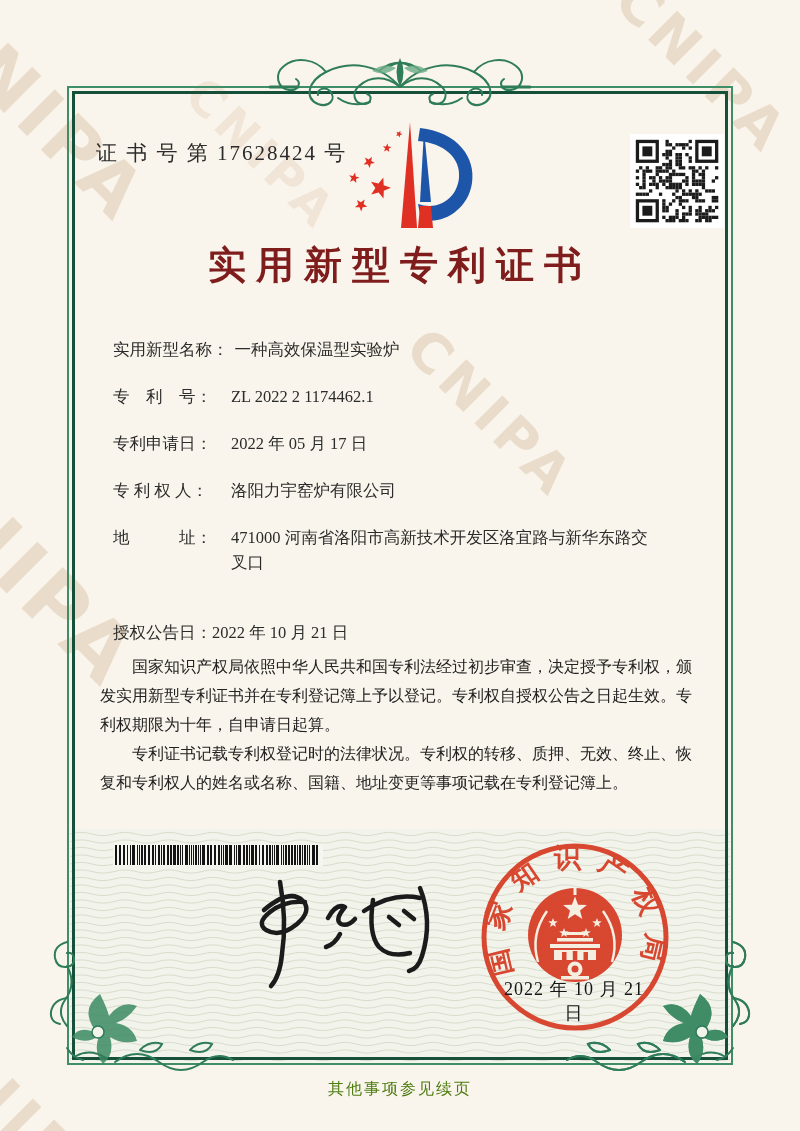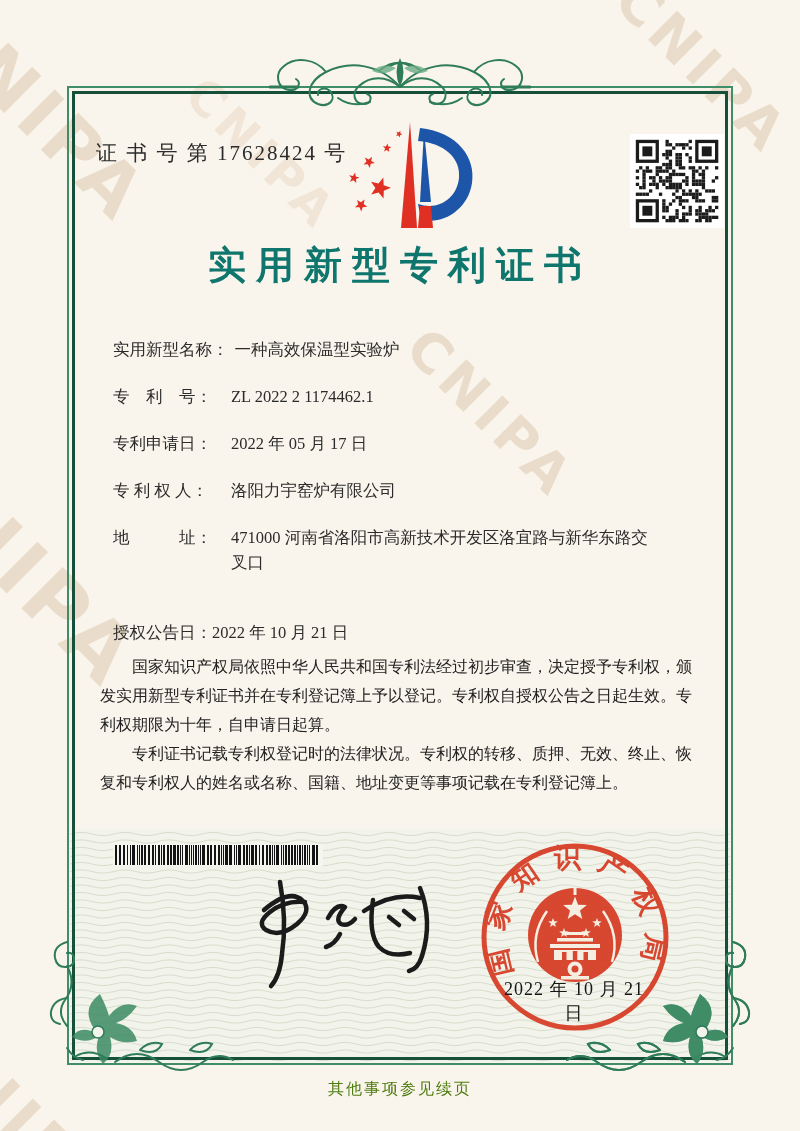--- a/index.html
+++ b/index.html
@@ -17,21 +17,21 @@
   
   .guilloche{position:absolute;left:70px;top:829px;width:660px;height:233px;
       background:#f2f3eb;z-index:2;}
   .orn{position:absolute;z-index:4;}
   
   .cert-no{position:absolute;left:96px;top:139px;font-size:21px;letter-spacing:2px;z-index:5;}
   .logo{position:absolute;left:336px;top:116px;width:140px;height:122px;z-index:5;}
   .qr{position:absolute;left:630px;top:134px;width:94px;height:94px;background:#ffffff;
       padding:0;z-index:5;}
   .title{position:absolute;left:0;top:240px;width:100%;text-align:center;font-size:38px;
-      font-weight:bold;letter-spacing:10px;color:#0f766e;z-index:5;}
+      font-weight:bold;letter-spacing:10px;color:#7f1d1d;z-index:5;}
   .fields{position:absolute;left:113px;top:337px;width:540px;z-index:5;font-size:16.5px;}
   .frow{margin-bottom:22px;line-height:25px;display:flex;}
   .flabel{display:inline-block;min-width:112px;white-space:pre;flex:none;}
   .fvalue{display:inline-block;margin-left:6px;max-width:430px;}
   .grant{position:absolute;left:113px;top:622px;width:620px;font-size:16.5px;z-index:5;}
   .grant .gno{position:absolute;left:257px;top:0;}
   .paras{position:absolute;left:100px;top:652px;width:606px;font-size:16px;line-height:29px;
       color:#222;z-index:5;}
   .paras p{margin:0;text-indent:2em;}
   .barcode{position:absolute;left:113px;top:844px;z-index:5;}

